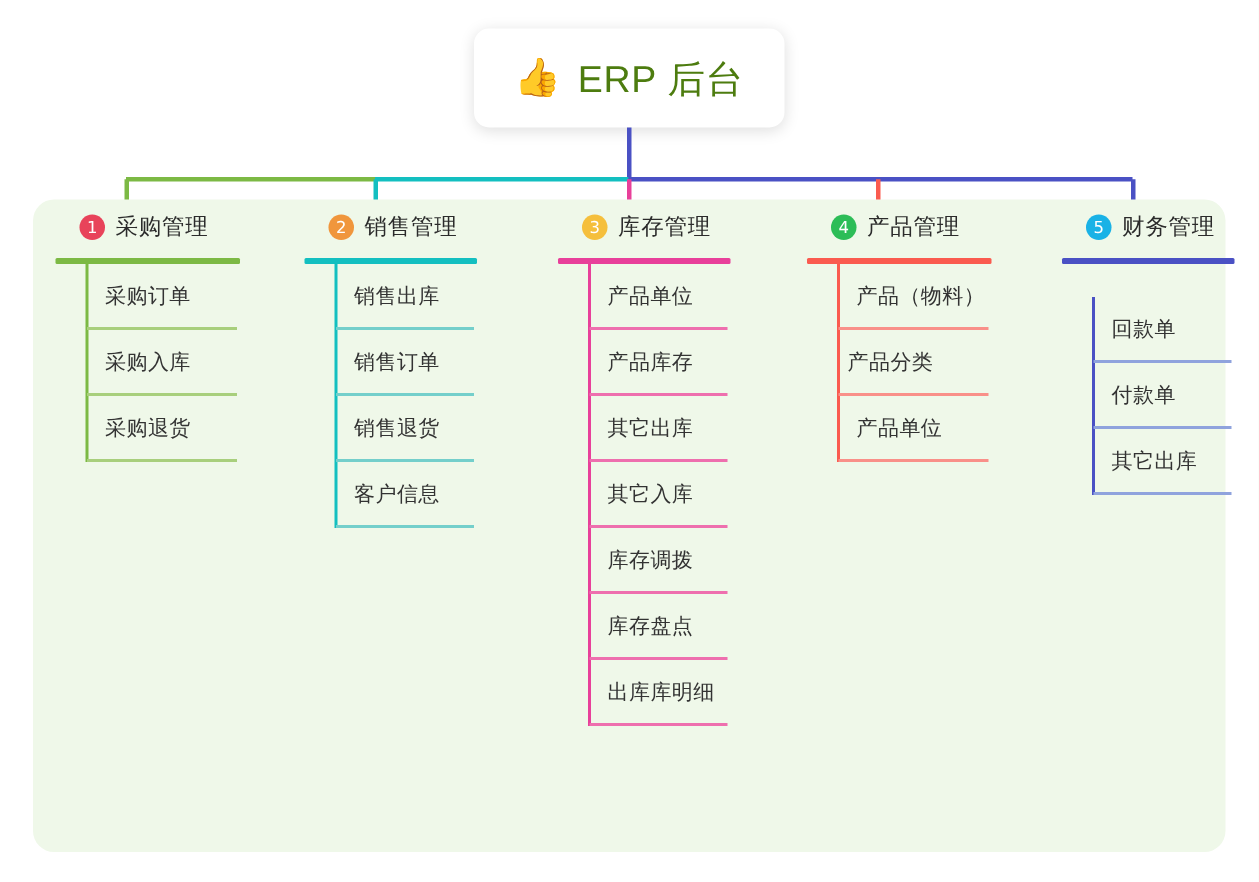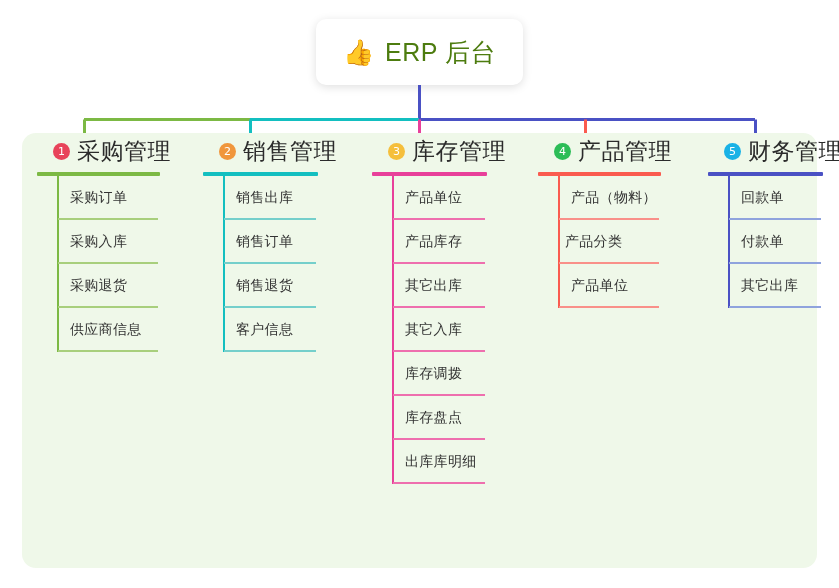--- a/index.html
+++ b/index.html
@@ -90,21 +90,21 @@
     height: 17px;
     border-radius: 50%;
     color: #ffffff;
     font-size: 11px;
     line-height: 17px;
     text-align: center;
     font-family: "DejaVu Sans", sans-serif;
     flex: 0 0 auto;
   }
   .col-title {
-    font-size: 23px;
+    font-size: 15px;
     color: #2b2b2b;
     white-space: nowrap;
     letter-spacing: 0.5px;
   }
   .col-rule {
     height: 4px;
     border-radius: 1px;
     margin-top: 3px;
   }
   .leaves {
@@ -176,24 +176,20 @@
           <div class="leaf-rule" style="left: 21px; width: 100px; background: rgb(168, 207, 124);"></div>
         </div>
         <div class="leaf">
           <span class="leaf-label" style="left: 33px;">采购入库</span>
           <div class="leaf-rule" style="left: 21px; width: 100px; background: rgb(168, 207, 124);"></div>
         </div>
         <div class="leaf">
           <span class="leaf-label" style="left: 33px;">采购退货</span>
           <div class="leaf-rule" style="left: 21px; width: 100px; background: rgb(168, 207, 124);"></div>
         </div>
-        <div class="leaf">
-          <span class="leaf-label" style="left: 33px;">供应商信息</span>
-          <div class="leaf-rule" style="left: 21px; width: 100px; background: rgb(168, 207, 124);"></div>
-        </div>
       </div>
     </div>
     <div class="column" style="left: 181px; width: 120px;">
       <div class="col-header">
         <span class="badge" style="background: rgb(240, 150, 60);">2</span>
         <span class="col-title">销售管理</span>
       </div>
       <div class="col-rule" style="background: rgb(19, 191, 192); width: 115px; margin-left: 0px;"></div>
       <div class="leaves" style="padding-left: 0px;">
         <div class="spine" style="left: 20px; background: rgb(19, 191, 192);"></div>
@@ -274,21 +270,21 @@
           <div class="leaf-rule" style="left: 21px; width: 100px; background: rgb(249, 144, 137);"></div>
         </div>
       </div>
     </div>
     <div class="column" style="left: 686px; width: 120px;">
       <div class="col-header">
         <span class="badge" style="background: rgb(25, 178, 230);">5</span>
         <span class="col-title">财务管理</span>
       </div>
       <div class="col-rule" style="background: rgb(74, 81, 196); width: 115px; margin-left: 0px;"></div>
-      <div class="leaves" style="padding-left: 0px;">
+      <div class="leaves" style="padding-left: 0px; margin-top: 22px;">
         <div class="spine" style="left: 20px; background: rgb(74, 81, 196);"></div>
         <div class="leaf">
           <span class="leaf-label" style="left: 33px;">回款单</span>
           <div class="leaf-rule" style="left: 21px; width: 92px; background: rgb(143, 163, 221);"></div>
         </div>
         <div class="leaf">
           <span class="leaf-label" style="left: 33px;">付款单</span>
           <div class="leaf-rule" style="left: 21px; width: 92px; background: rgb(143, 163, 221);"></div>
         </div>
         <div class="leaf">

